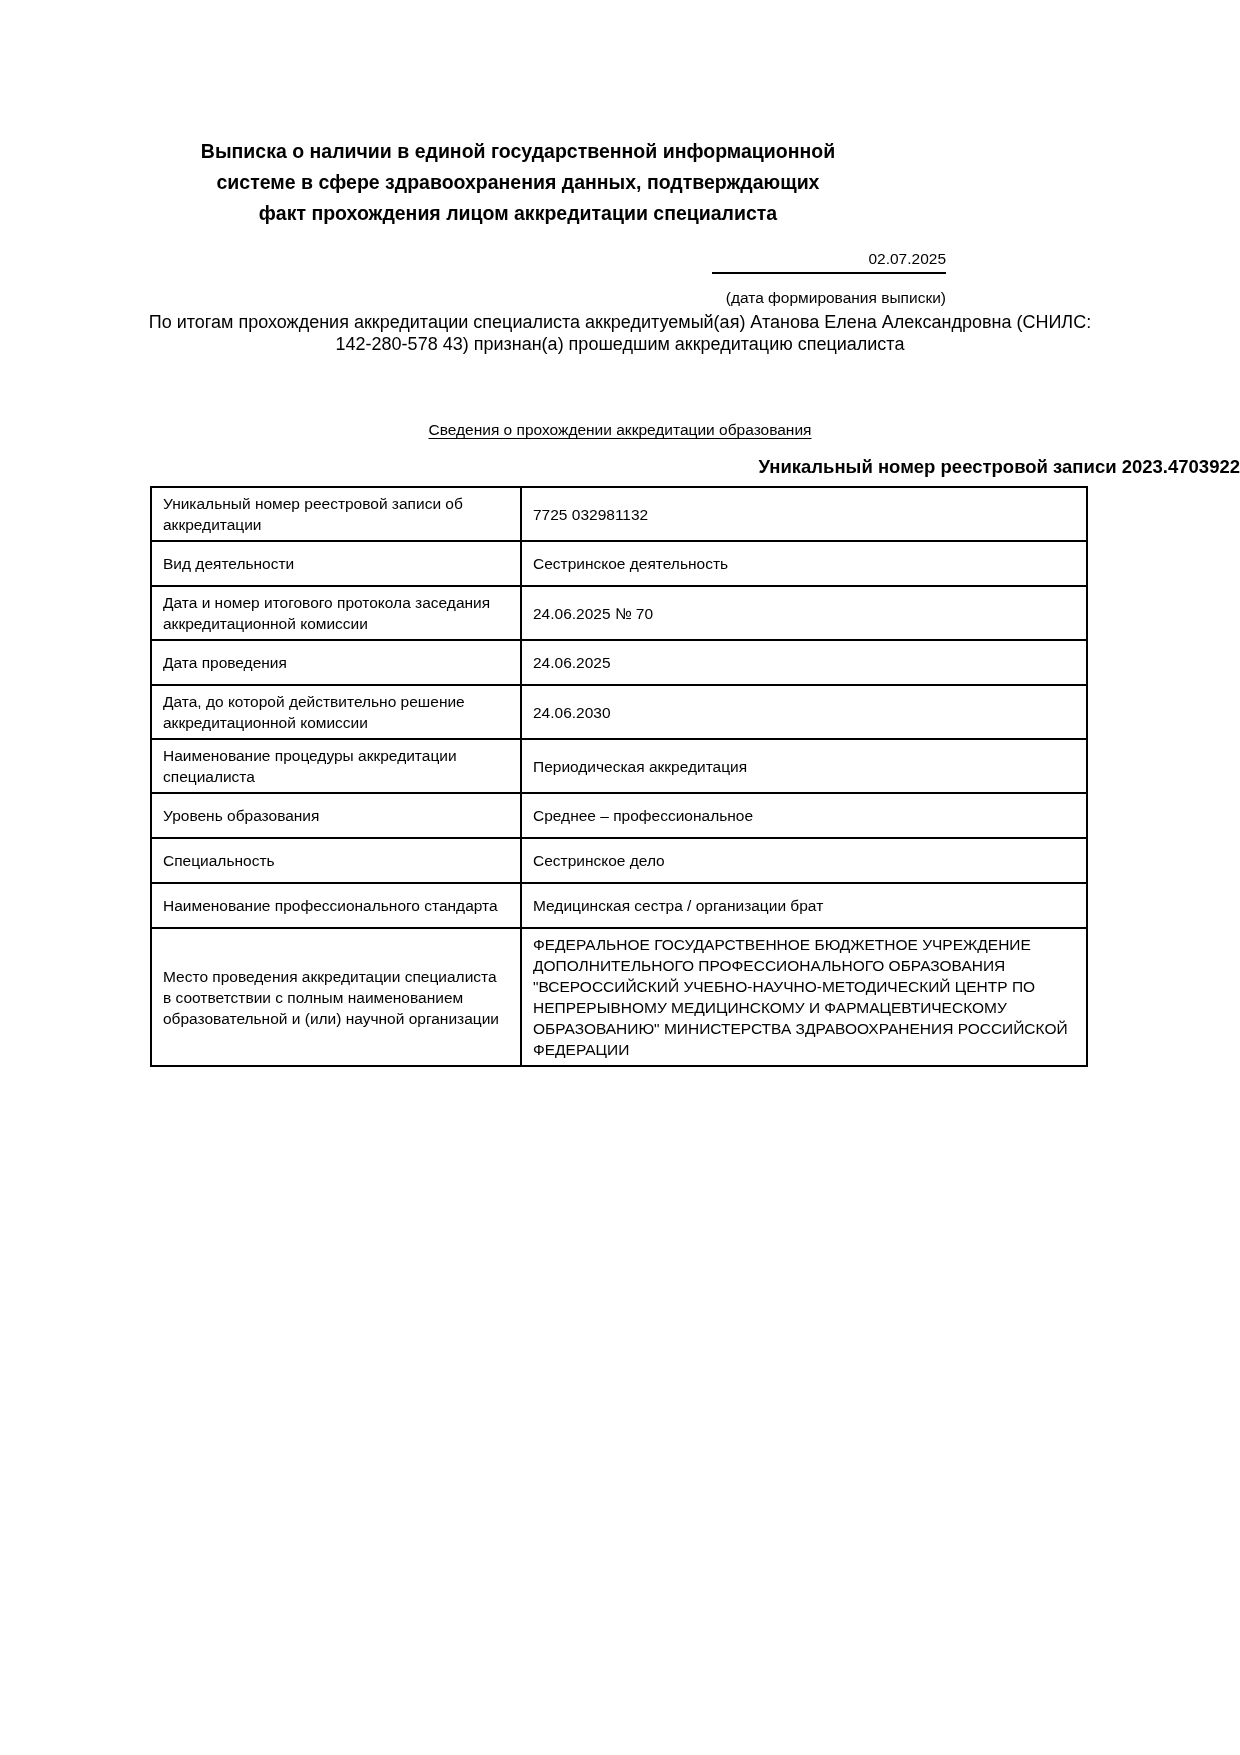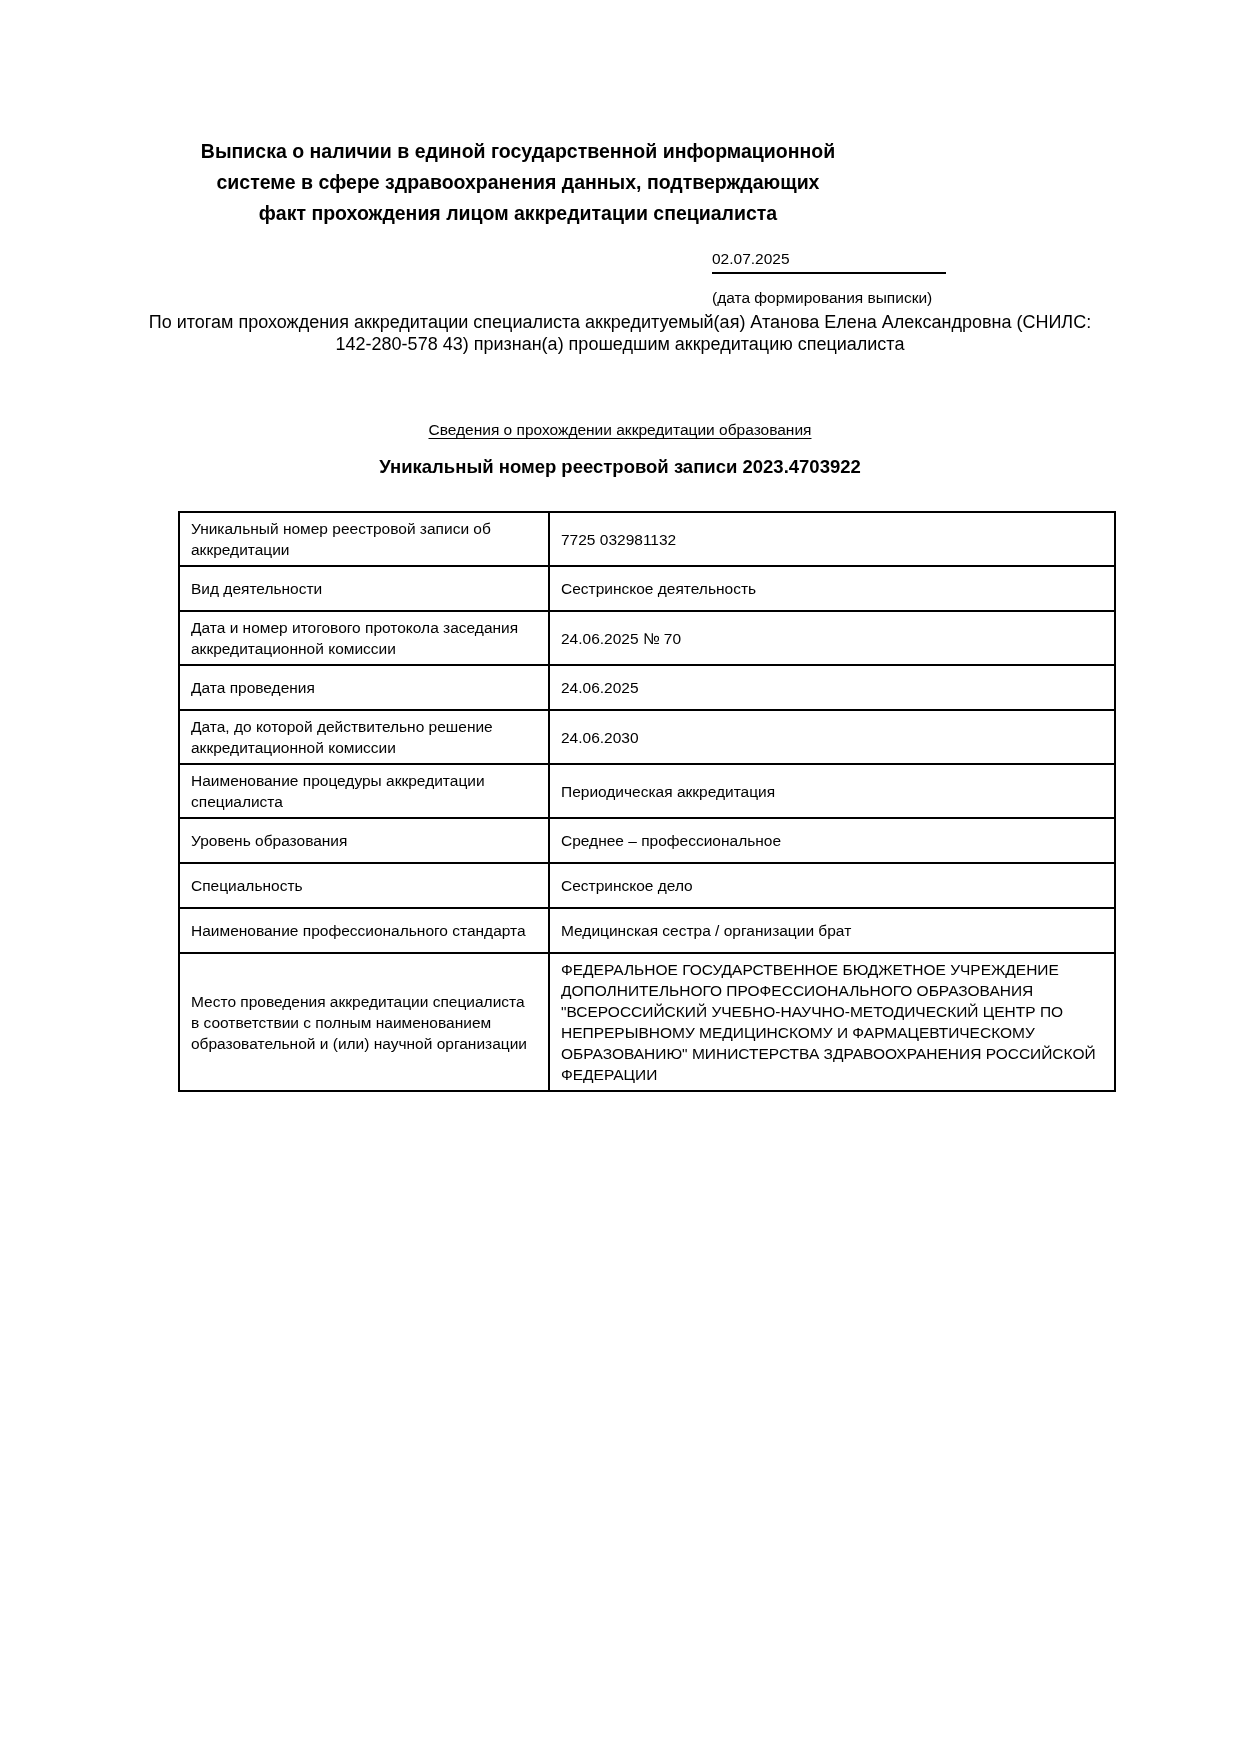--- a/index.html
+++ b/index.html
@@ -29,21 +29,21 @@
     font-size: 19.5px;
     font-weight: bold;
     line-height: 31px;
     text-align: center;
   }
   .date-block {
     position: absolute;
     top: 249px;
     left: 712px;
     width: 234px;
-    text-align: left;
+    text-align: right;
     font-size: 15.5px;
     line-height: 20px;
   }
   .date-value {
     border-bottom: 2px solid #000000;
     padding-bottom: 3px;
   }
   .date-caption {
     padding-top: 14px;
   }
@@ -64,34 +64,33 @@
     text-align: center;
     font-size: 15.5px;
     text-decoration: underline;
     text-underline-offset: 3px;
   }
   .registry-heading {
     position: absolute;
     top: 456px;
     left: 0;
     width: 1240px;
-    text-align: center;
+    text-align: right;
     font-size: 18.5px;
     font-weight: bold;
   }
   table.acc-table {
     position: absolute;
-    top: 511px;
+    top: 486px;
     left: 150px;
     width: 936px;
     border-collapse: collapse;
     table-layout: fixed;
     font-size: 15.5px;
     line-height: 21px;
-    margin-left: 28px;
   }
   table.acc-table col.c-label { width: 370px; }
   table.acc-table col.c-value { width: 566px; }
   table.acc-table td {
     border: 2px solid #000000;
     padding: 5px 11px;
     vertical-align: middle;
     word-wrap: break-word;
   }
   table.acc-table tr.h2 td { height: 52px; }

